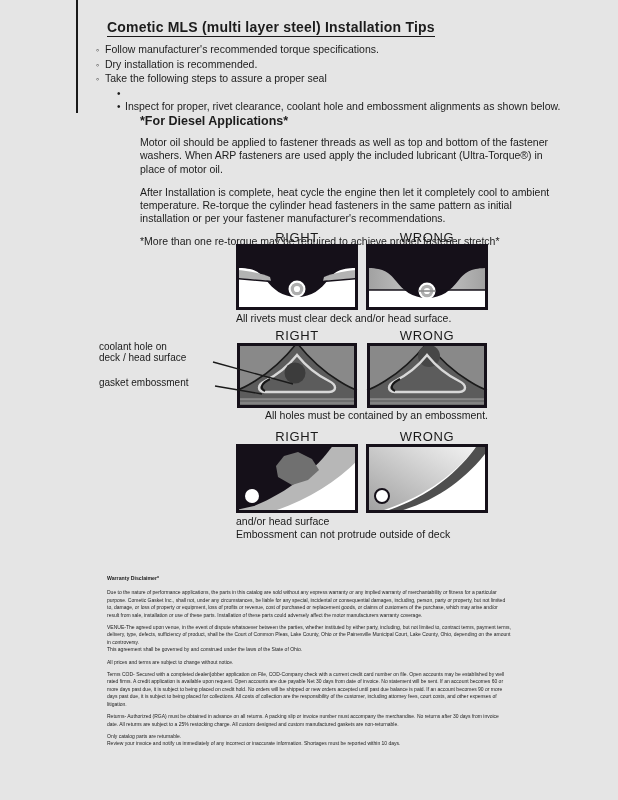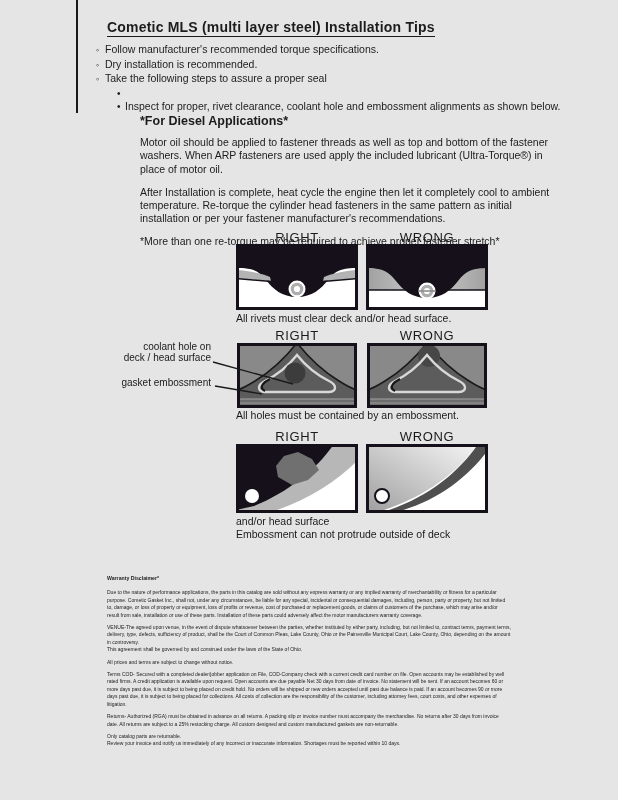--- a/index.html
+++ b/index.html
@@ -18,21 +18,21 @@
   .tip .m{width:9px;font-size:9px;padding-top:1px;}
   .subtip{display:flex;padding-left:21px;}
   .subtip .m{width:8px;font-size:10px;}
   .diesel{position:absolute;left:107px;top:115px;width:424px;font-size:10.5px;line-height:13.2px;margin-left:33px;}
   .diesel h2{font-size:12.5px;font-weight:bold;margin:0 0 8px 0;}
   .diesel p{margin:0 0 10px 0;}
   .rw{position:absolute;width:122px;text-align:center;font-size:13px;letter-spacing:.6px;color:#1a1a1a;}
   .panel{position:absolute;width:122px;z-index:1;}
   .panel svg{display:block;width:100%;height:100%;}
   .cap{position:absolute;font-size:10.5px;line-height:12.5px;color:#1a1a1a;}
-  .annot{position:absolute;text-align:right;font-size:10px;line-height:11px;color:#1a1a1a;}
+  .annot{position:absolute;font-size:10px;line-height:11px;color:#1a1a1a;}
   .leader{position:absolute;left:203px;top:355px;z-index:5;}
   .fineprint{position:absolute;left:107px;top:575px;width:404px;font-size:5px;line-height:7.4px;color:#222;}
   .fineprint h3{font-size:5.2px;font-weight:bold;margin:0 0 7px 0;}
   .fineprint p{margin:0 0 5px 0;}
   .fineprint p.tight{margin:0;}
   .footer-code{position:absolute;left:389px;top:805px;font-size:13px;color:#2b2b2b;letter-spacing:.3px;}
 </style>
 </head>
 <body>
 
@@ -154,21 +154,21 @@
       <circle cx="62" cy="13" r="11" fill="#474747"></circle>
       <path d="M60,12 C52,22 40,32 28,38 C20,42 20,48 28,49 L92,49 C100,48 100,42 92,38 C80,32 68,22 60,12 Z" fill="none" stroke="#d8d8d8" stroke-width="2.4"></path>
       <path d="M33,36 C25,40 22,45 28,48" fill="none" stroke="#161616" stroke-width="2"></path>
       <rect x="0" y="56" width="120" height="9" fill="#6e6e6e"></rect>
       <path d="M0,56 H120" stroke="#a2a2a2" stroke-width="1.2"></path>
       <path d="M0,60 H120" stroke="#989898" stroke-width="1"></path>
       <rect x="1.5" y="1.5" width="117" height="62" fill="none" stroke="#151019" stroke-width="3"></rect>
     </svg>
   </div>
 
-  <div class="cap" style="left:236px;top:409px;width:252px;text-align:left;">All holes must be contained by an embossment.</div>
+  <div class="cap" style="left:236px;top:409px;width:252px;text-align:right;">All holes must be contained by an embossment.</div>
 
   <div class="rw" style="left:236px;top:429px;">RIGHT</div>
   <div class="rw" style="left:366px;top:429px;">WRONG</div>
 
   <div class="panel" style="left:236px;top:444px;height:69px;">
     <svg viewBox="0 0 122 69">
       <rect width="122" height="69" fill="#ffffff"></rect>
       <path d="M90,0 H122 V16 C98,40 68,58 32,69 H2 V62 C40,50 72,28 90,0 Z" fill="#b7b7b7"></path>
       <path d="M0,0 H98 C80,26 52,48 18,62 L0,66 Z" fill="#151019"></path>
       <path d="M40,22 L48,12 L62,8 L76,15 L83,26 L72,36 L56,41 L42,33 Z" fill="#707070"></path>

